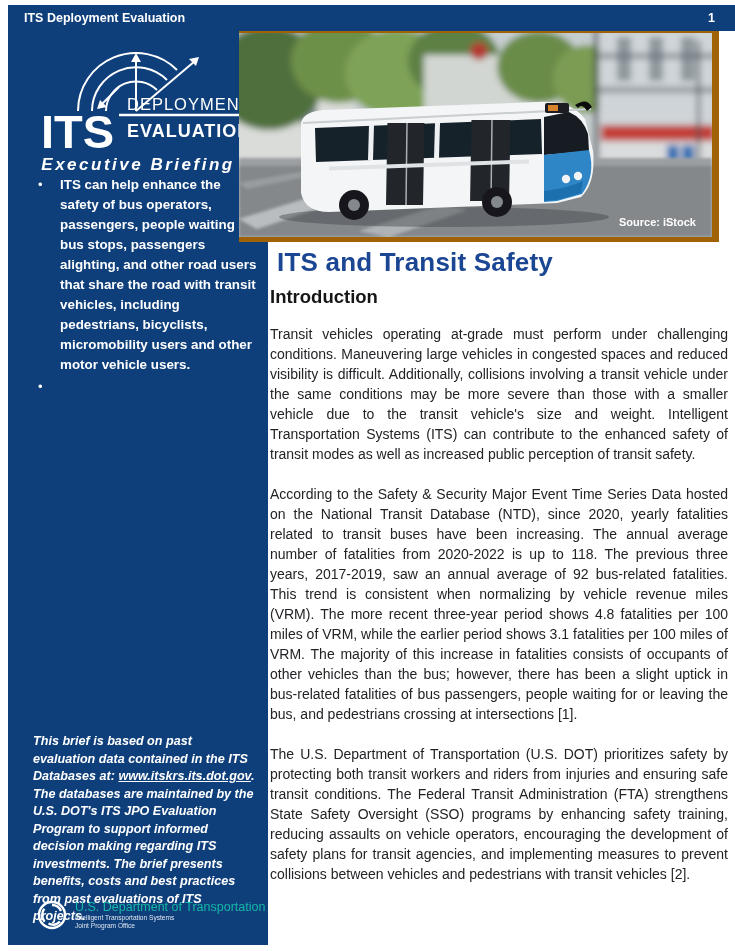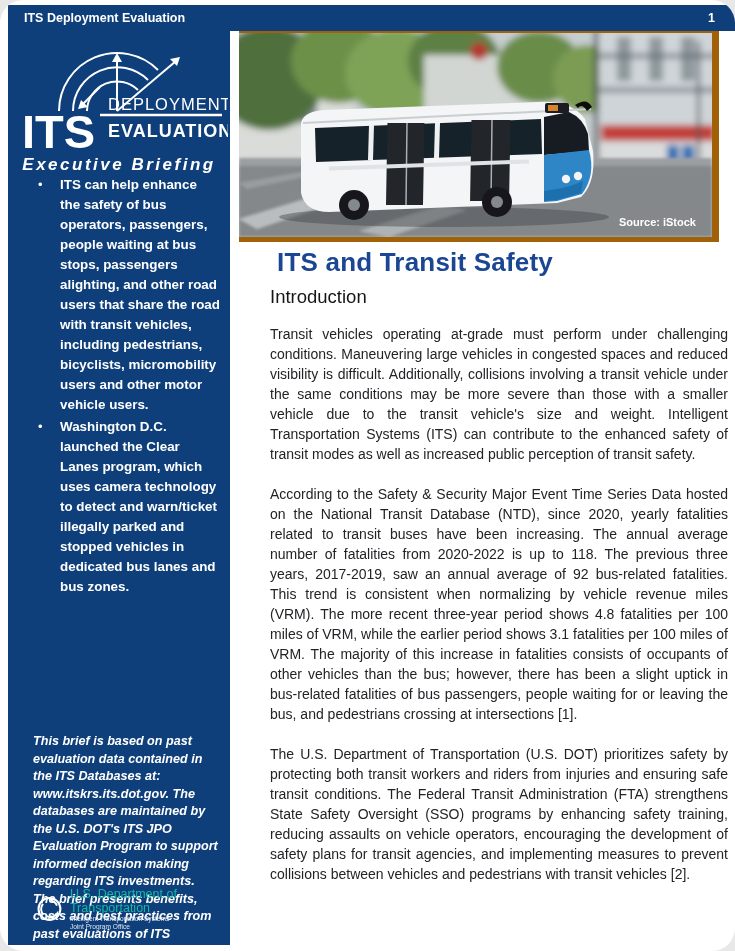--- a/index.html
+++ b/index.html
@@ -1,50 +1,50 @@
 <!DOCTYPE html>
 <html><head>
 <meta charset="utf-8">
 <style>
   * { margin:0; padding:0; box-sizing:border-box; }
   html,body { background:#e8e8e8; }
   body { font-family:"Liberation Sans", sans-serif; }
-  .page { position:relative; width:735px; height:951px; background:#ffffff; margin:0 auto; overflow:hidden;border-radius:23px; }
+  .page { position:relative; width:735px; height:951px; background:#ffffff; margin:0 auto; overflow:hidden; }
 
   
   .topbar { position:absolute; top:5px; left:8px; right:0; height:26px; background:#0e3f7b;
             display:flex; align-items:center; justify-content:space-between;
             color:#ffffff; font-weight:bold; font-size:12.5px; padding:0 20px 0 16px; }
 
   
-  .sidebar { position:absolute; top:31px; left:8px; width:222px; height:914px; background:#0e3f7b; color:#ffffff; }
+  .sidebar { position:absolute; top:31px; left:8px; width:260px; height:914px; background:#0e3f7b; color:#ffffff; }
   .logo-wrap { padding-top:20px; text-align:center; }
   .logo-svg { display:block; margin:0 auto; }
   .tagline { font-size:17px; font-style:italic; font-weight:bold; letter-spacing:2.5px; color:#ffffff; }
   .hl-head { margin:52px 0 8px 16px; font-size:13.5px; font-weight:bold; }
   .hl-list { list-style:none; padding:0 10px 0 30px; }
   .hl-item { display:flex; margin-bottom:2px; }
   .blt { width:22px; flex:0 0 22px; font-size:13px; line-height:20px; }
   .blt-text { font-size:13.4px; line-height:20px; font-weight:bold; }
   .note { position:absolute; top:702px; left:25px; right:12px; font-size:12.6px; line-height:17.5px;
           font-style:italic; font-weight:bold; color:#ffffff; }
-  .note-link { color:#ffffff; cursor:pointer; }
+  .note-link { color:#ffffff; text-decoration:underline; cursor:pointer; }
   .dot { position:absolute; bottom:14px; left:28px; display:flex; align-items:center; gap:7px; }
   .dot-l1 { font-size:12.5px; line-height:14px; color:#14b8a6; }
   .dot-l2 { font-size:6.6px; line-height:8px; color:#dfe6ef; }
 
   
   .photo-block { position:absolute; top:31px; left:239px; width:480px; height:211px; background:#a16207; }
   .photo { position:absolute; top:2px; left:0; width:473px; height:204px; overflow:hidden; }
   .credit { position:absolute; right:16px; bottom:9px; color:#ffffff; font-size:11px; font-weight:bold; }
 
   
   .content { position:absolute; top:247px; left:270px; width:458px; color:#242226; }
   .content h1 { font-size:26px; font-weight:bold; color:#1b4693; margin:0 0 8px 7px; letter-spacing:0.2px; }
-  .content h2 { font-size:18.5px; font-weight:normal; color:#161616; margin:0 0 16px 0; }
+  .content h2 { font-size:18.5px; font-weight:bold; color:#161616; margin:0 0 16px 0; }
   .body-p { font-size:14px; line-height:20px; text-align:justify; margin-bottom:20px; }
 
   .logo-its { font-size:47px; font-weight:bold; fill:#ffffff; }
   .logo-w1 { font-size:16.5px; fill:#ffffff; letter-spacing:1px; }
   .logo-w2 { font-size:18px; font-weight:bold; fill:#ffffff; letter-spacing:1px; }
 </style>
 </head>
 <body>
 
 <div class="page">
@@ -78,21 +78,20 @@
       <div class="tagline">Executive Briefing</div>
     </div>
 
     <ul class="hl-list">
       <li class="hl-item">
         <span class="blt">•</span>
         <span class="blt-text">ITS can help enhance the safety of bus operators, passengers, people waiting at bus stops, passengers alighting, and other road users that share the road with transit vehicles, including pedestrians, bicyclists, micromobility users and other motor vehicle users.</span>
       </li>
       <li class="hl-item">
         <span class="blt">•</span>
-        <span class="blt-text">Washington D.C. launched the Clear Lanes program, which uses camera technology to detect and warn/ticket illegally parked and stopped vehicles in dedicated bus lanes and bus zones.</span>
       </li>
     </ul>
 
     <p class="note"><span>This brief is based on past evaluation data contained in the ITS Databases at: </span><a class="note-link">www.itskrs.its.dot.gov</a><span>. The databases are maintained by the U.S. DOT's ITS JPO Evaluation Program to support informed decision making regarding ITS investments. The brief presents benefits, costs and best practices from past evaluations of ITS projects.</span></p>
 
     <div class="dot">
       <svg width="32" height="32" viewBox="0 0 32 32">
         <circle cx="16" cy="16" r="13" stroke="#ffffff" stroke-width="2.4" fill="none"></circle>
         <g stroke="#ffffff" stroke-width="2.4" fill="none">
           <path d="M16 6 a10 10 0 0 1 9 6"></path>

